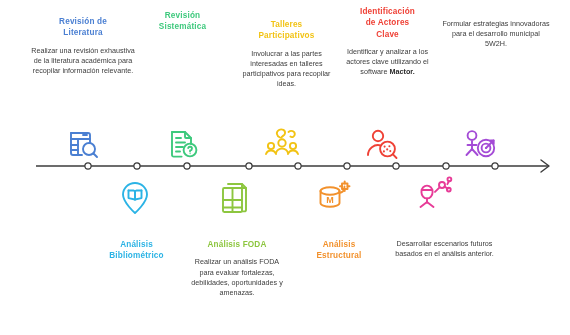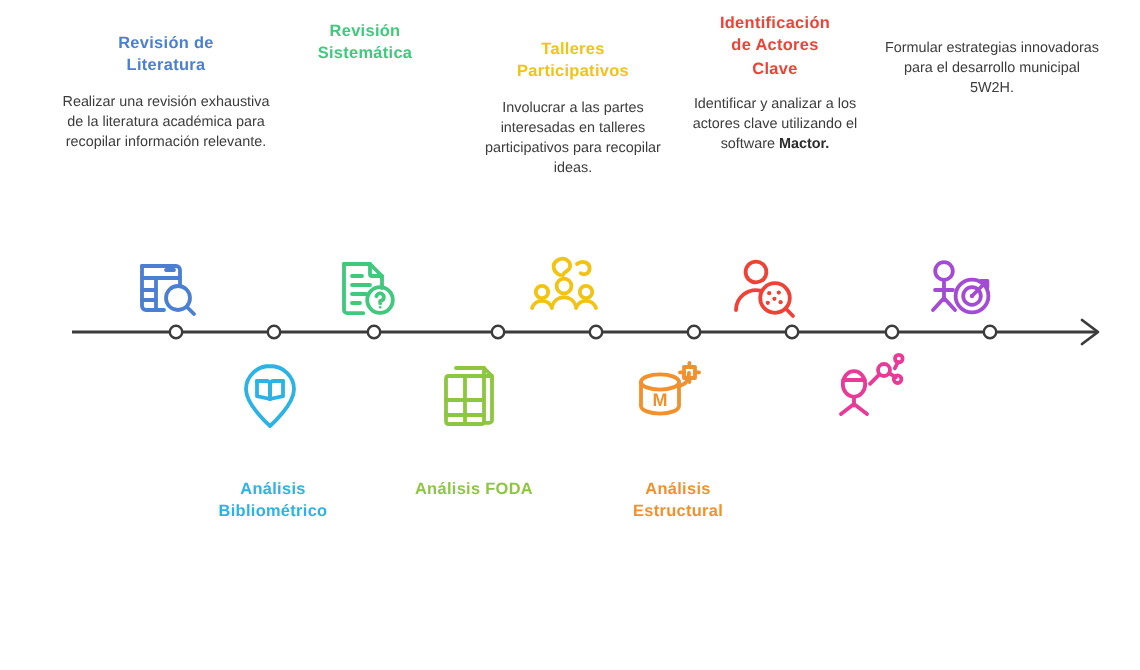--- a/index.html
+++ b/index.html
@@ -242,25 +242,27 @@
     <div class="title" style="color:#2bb3e5;">
       <span>Análisis</span><br>
       <span>Bibliométrico</span>
     </div>
   </div>
 
   <div class="col" style="left:187px; top:239px; width:100px;">
     <div class="title" style="color:#8dc63f;">
       <span>Análisis FODA</span>
     </div>
+    <p class="body">Realizar un análisis FODA para evaluar fortalezas, debilidades, oportunidades y amenazas.</p>
   </div>
 
   <div class="col" style="left:289px; top:239px; width:100px;">
     <div class="title" style="color:#f2912c;">
       <span>Análisis</span><br>
       <span>Estructural</span>
     </div>
   </div>
 
   <div class="col" style="left:392px; top:239px; width:105px;">
+    <p class="body">Desarrollar escenarios futuros basados en el análisis anterior.</p>
   </div>
 
 </div>
 
 </body></html>

